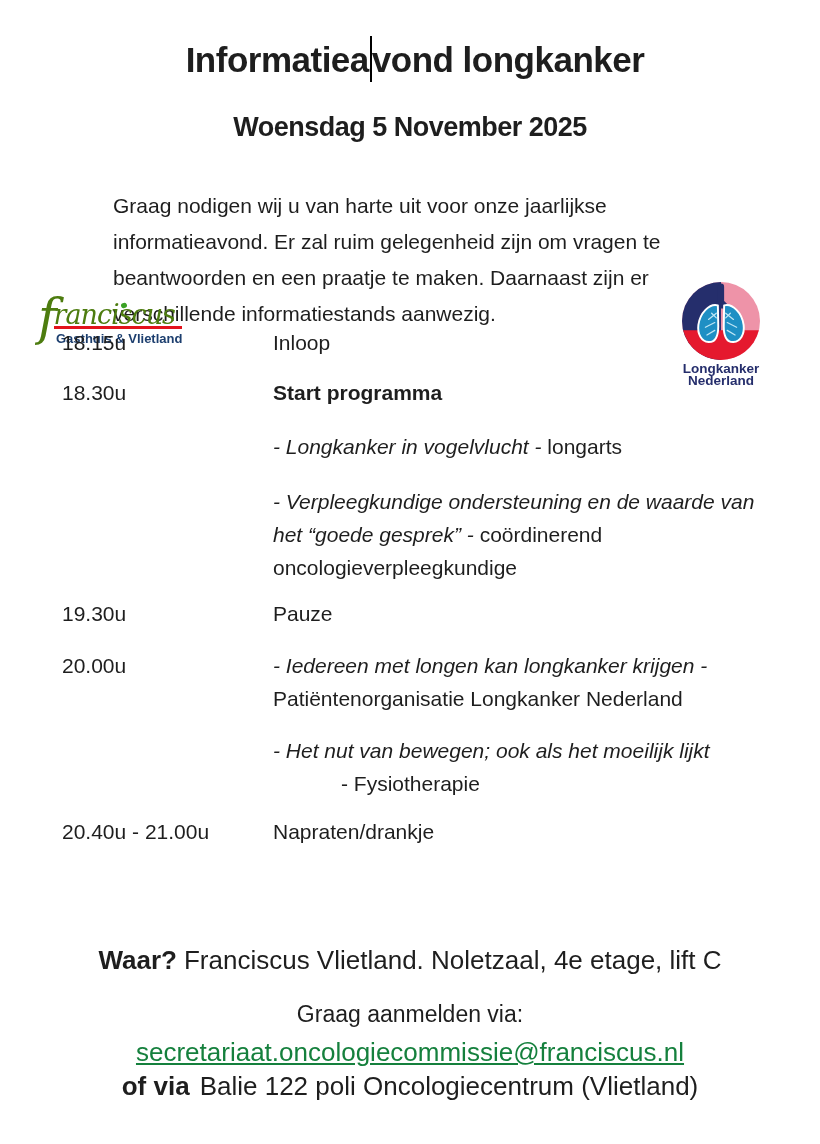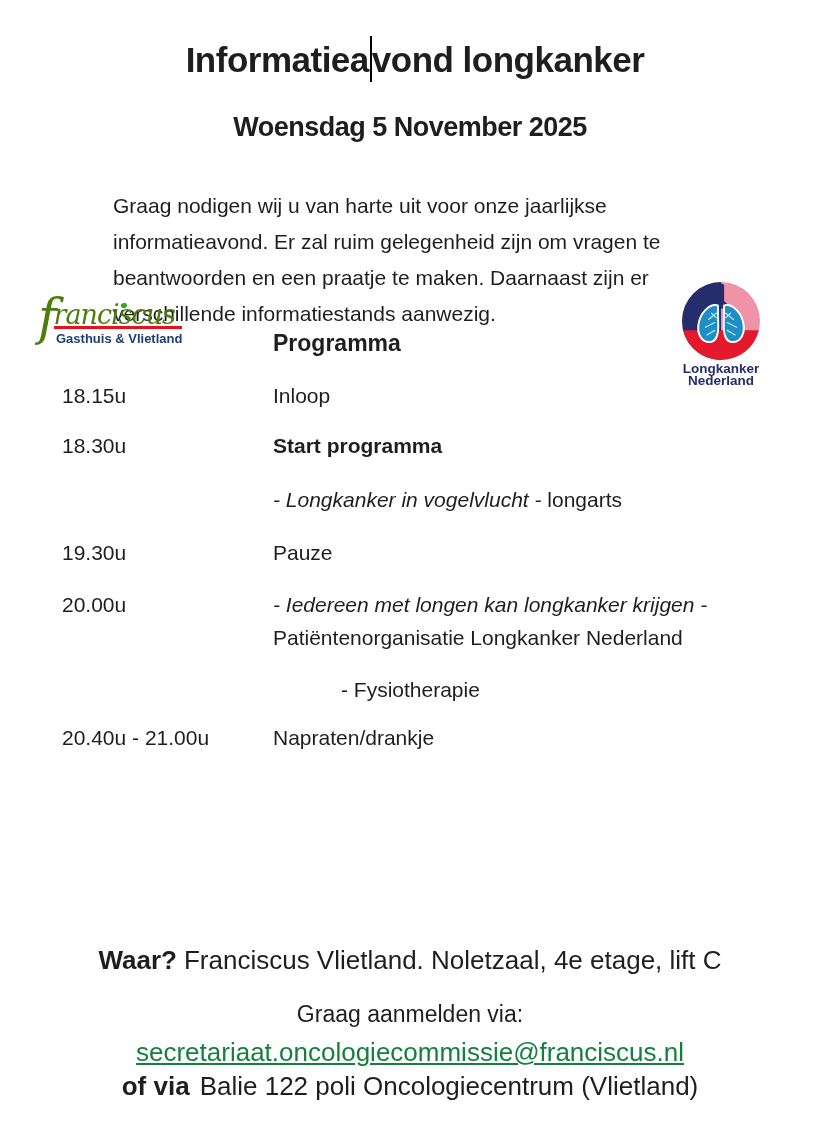--- a/index.html
+++ b/index.html
@@ -100,51 +100,55 @@
     <path d="M54,30 C65,27 77,40 79,55 C80.5,67 75,76 66,77 C57,77.5 53.5,69 53.5,57 Z" fill="#1e8fc4" stroke="#ffffff" stroke-width="2.5" stroke-linejoin="round"></path>
 
     <path d="M44,40 L34,48 M42,52 L30,58 M42,62 L32,68 M44,46 L38,40" stroke="#bfe6f5" stroke-width="1.6" fill="none" stroke-linecap="round"></path>
     <path d="M56,40 L66,48 M58,52 L70,58 M58,62 L68,68 M56,46 L62,40" stroke="#bfe6f5" stroke-width="1.6" fill="none" stroke-linecap="round"></path>
   </svg>
   <div class="lk-text">Longkanker</div>
   <div class="lk-text">Nederland</div>
 </div>
 
 <div class="program">
-  <h3 class="prog-heading">Programma</h3>
 
   <div class="row m-b20">
     <div>18.15u</div>
     <div class="content">Inloop</div>
   </div>
 
   <div class="row m-b22">
     <div>18.30u</div>
     <div class="content bold">Start programma</div>
   </div>
 
   <div class="row multiline m-b22">
     <div></div>
     <div class="content"><span class="it">- Longkanker in vogelvlucht -</span><span> longarts</span></div>
   </div>
 
+  <div class="row multiline m-b15">
+    <div></div>
+    <div class="content"><span class="it">- Verpleegkundige ondersteuning en de waarde van het “goede gesprek” -</span><span> coördinerend oncologieverpleegkundige</span></div>
+  </div>
 
   <div class="row m-b20">
     <div>19.30u</div>
     <div class="content">Pauze</div>
   </div>
 
   <div class="row multiline m-b19">
     <div>20.00u</div>
     <div class="content"><span class="it">- Iedereen met longen kan longkanker krijgen -</span><span> Patiëntenorganisatie Longkanker Nederland</span></div>
   </div>
 
   <div class="row multiline m-b17">
     <div></div>
     <div class="content">
+      <div class="it">- Het nut van bewegen; ook als het moeilijk lijkt</div>
       <div class="sub-line">- Fysiotherapie</div>
     </div>
   </div>
 
   <div class="row">
     <div>20.40u - 21.00u</div>
     <div class="content">Napraten/drankje</div>
   </div>
 </div>
 

